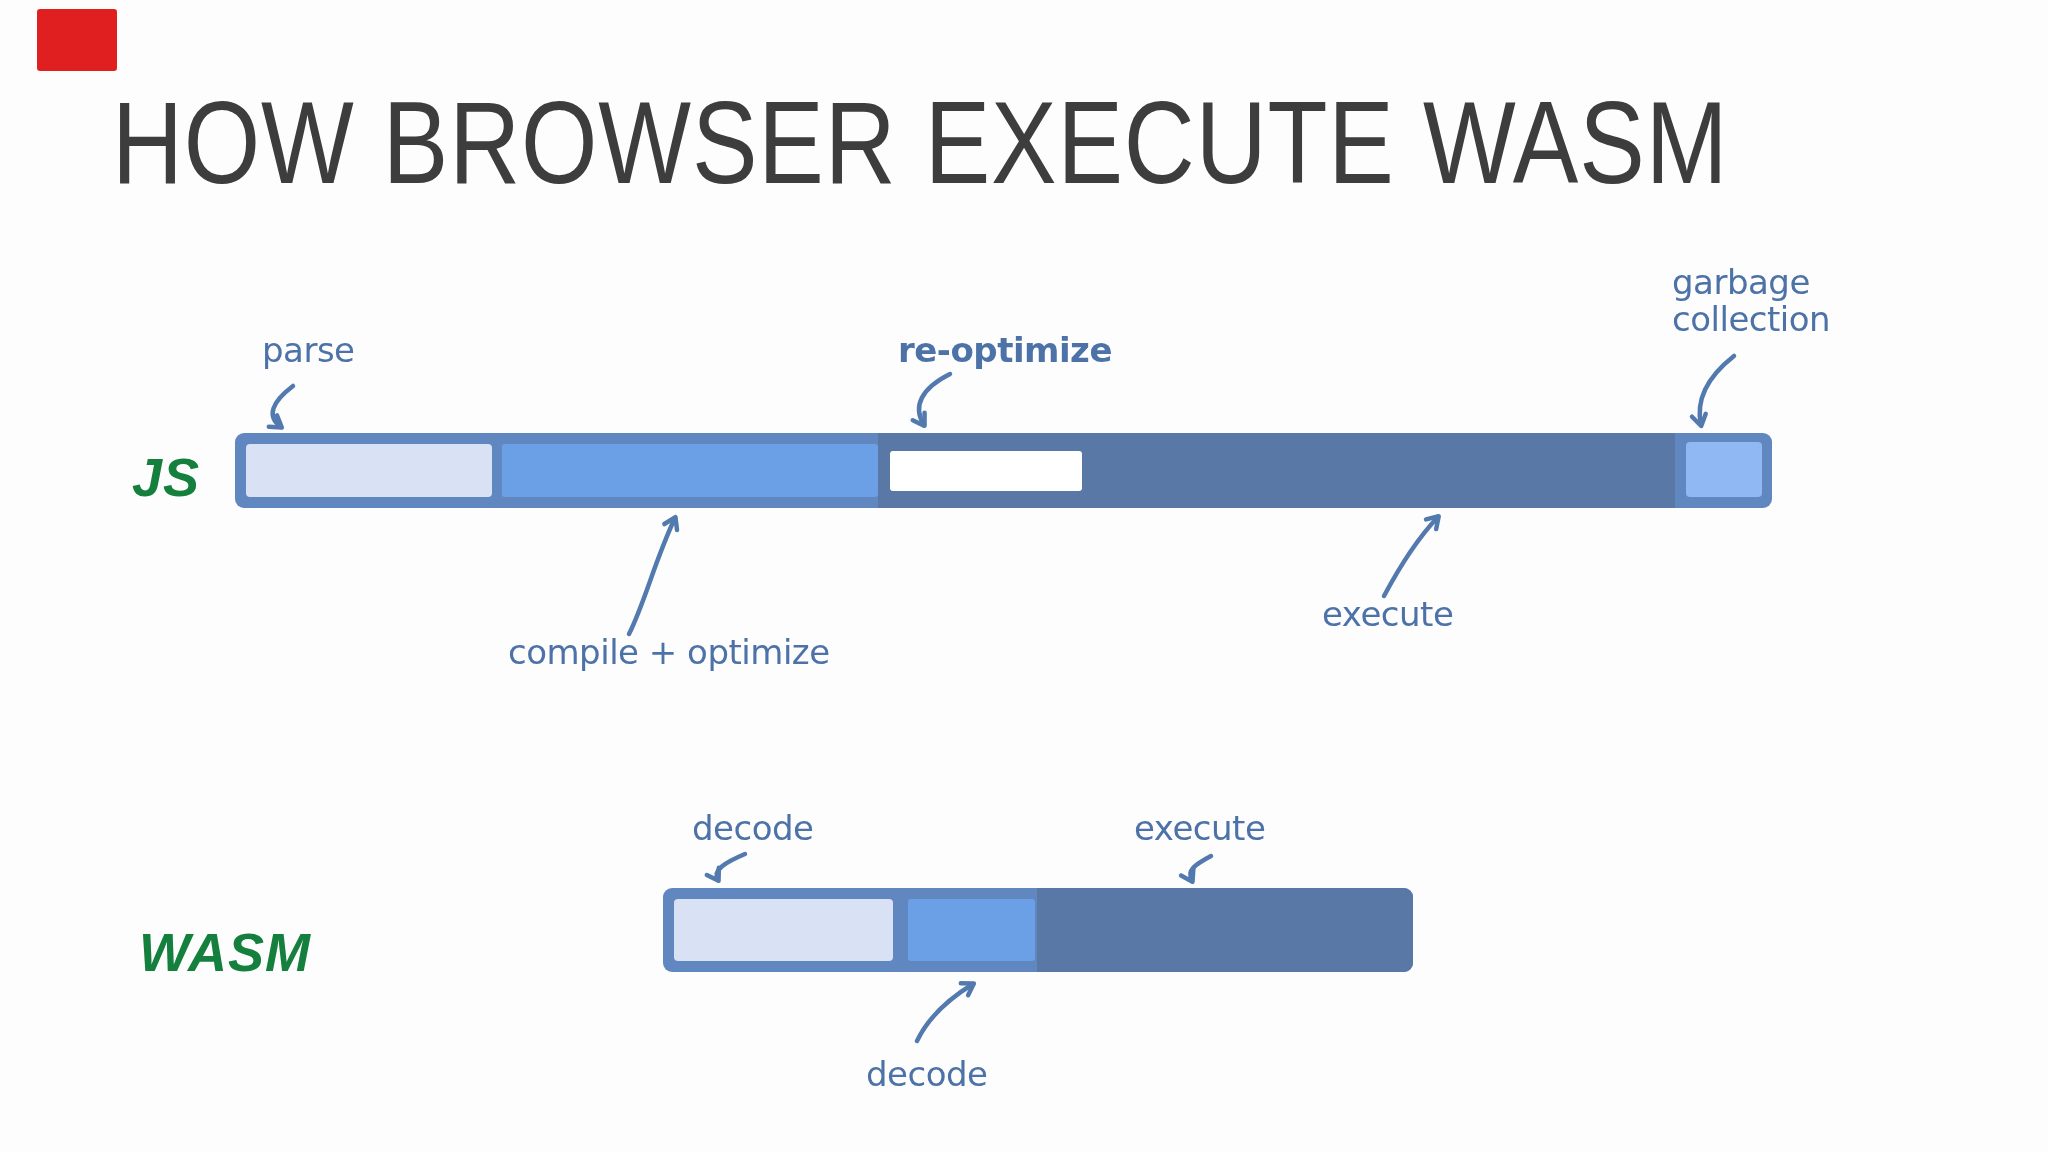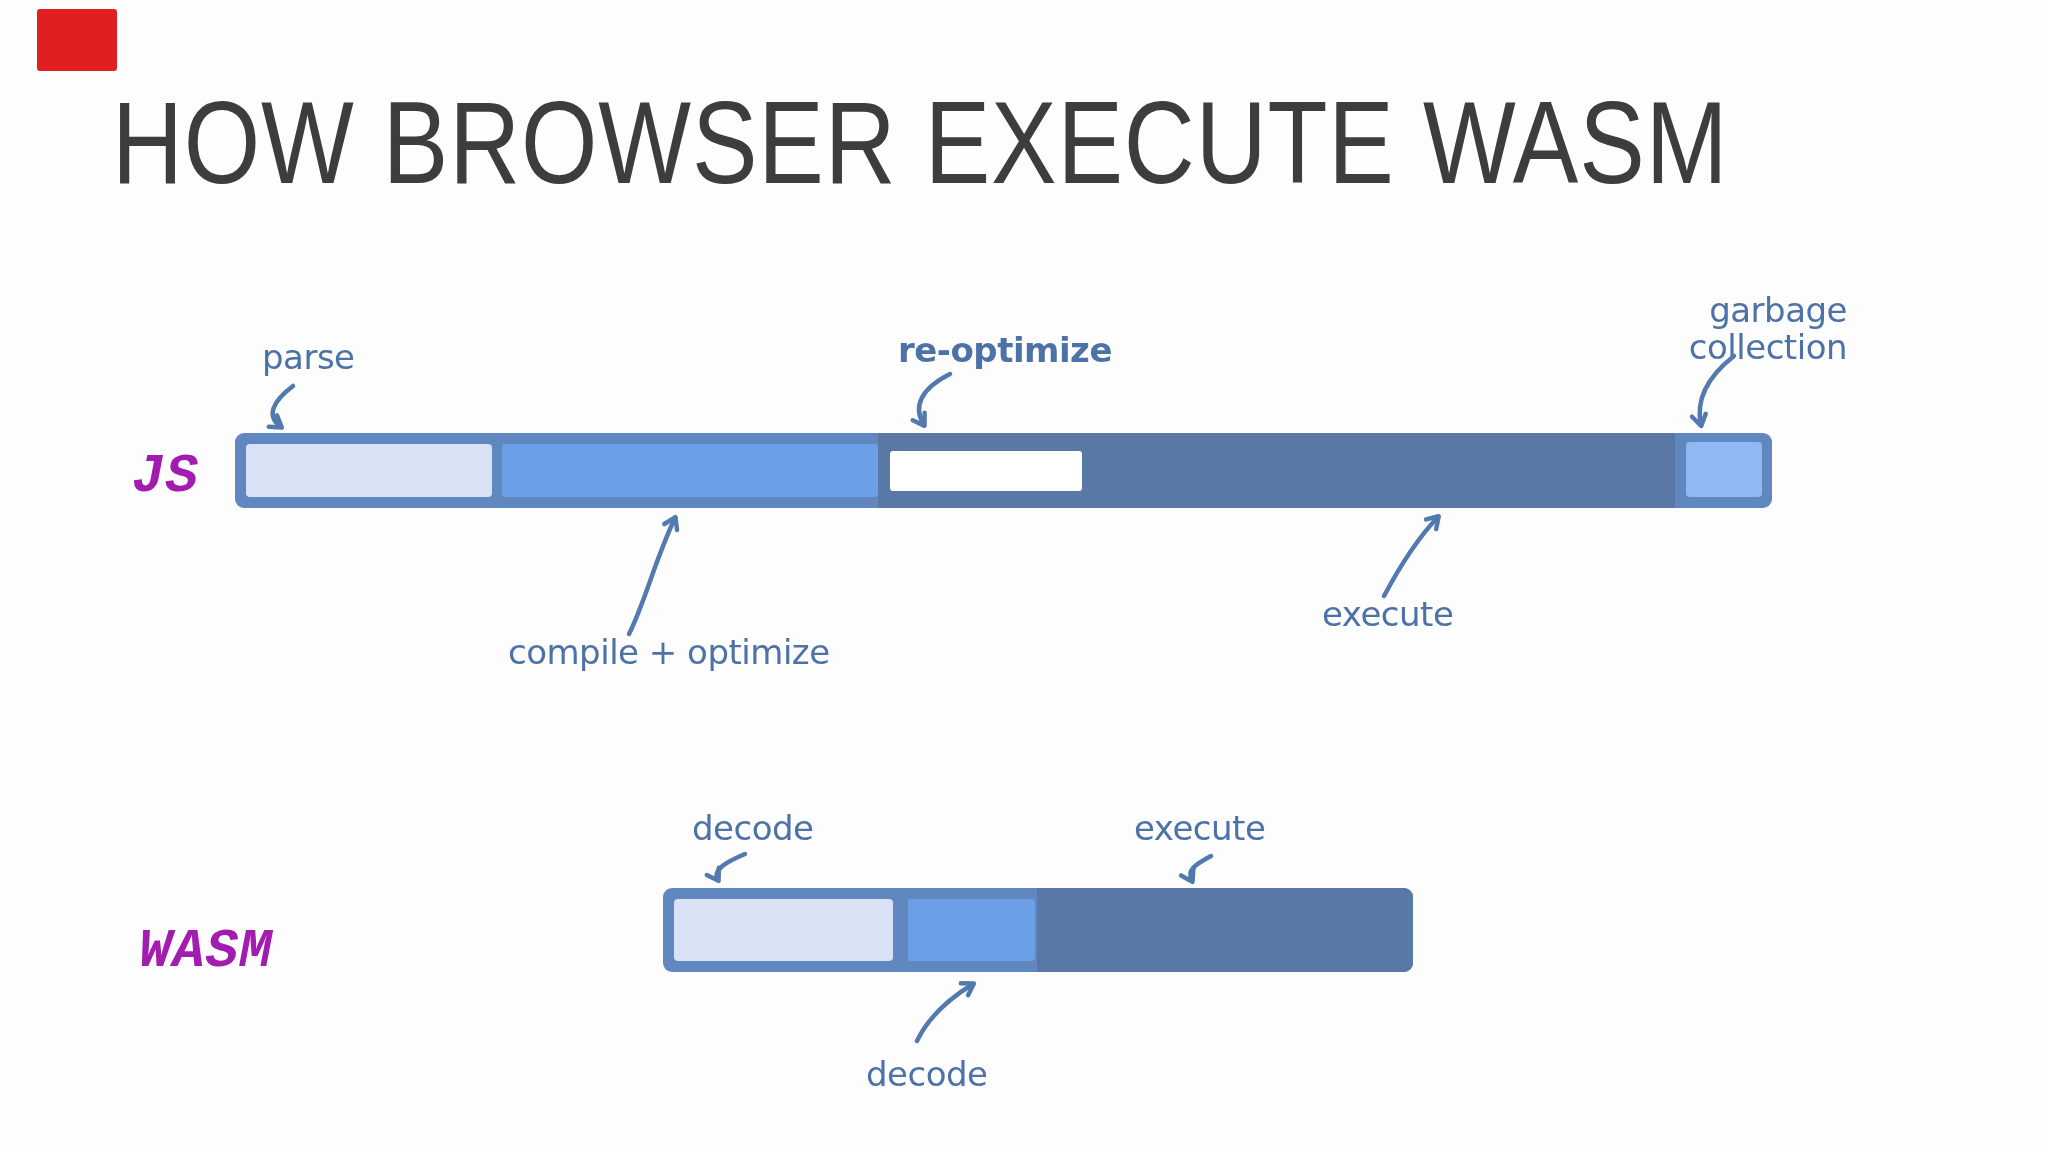--- a/index.html
+++ b/index.html
@@ -27,21 +27,21 @@
   .title{
     position:absolute;left:112px;top:82px;
     font-size:117px;line-height:1.05;font-weight:400;
     color:var(--heading-text);
     transform:scaleX(0.84);transform-origin:left top;
     white-space:nowrap;letter-spacing:1px;
   }
   .row-label{
     position:absolute;
     font-weight:700;font-style:italic;font-size:54px;
-    color:#a21caf;letter-spacing:1px;font-family:Liberation Mono, monospace;
+    color:#15803d;letter-spacing:1px;
   }
   .row-label.js{left:132px;top:446px;}
   .row-label.wasm{left:139px;top:921px;}
   .bar{
     position:absolute;background:var(--bar-border);
     border-radius:9px;
   }
   .bar.js{left:235px;top:433px;width:1537px;height:75px;}
   .bar.wasm{left:663px;top:888px;width:750px;height:84px;}
   .seg{position:absolute;}
@@ -52,23 +52,23 @@
   .seg.gc{left:1451px;top:9px;width:76px;height:55px;background:var(--segment-sky);border-radius:4px;}
   .seg.decode{left:11px;top:11px;width:219px;height:62px;background:var(--segment-light);border-radius:4px;}
   .seg.compile-wasm{left:245px;top:11px;width:127px;height:62px;background:var(--segment-medium);border-radius:3px;}
   .seg.execute-wasm{left:374px;top:0;width:376px;height:84px;background:var(--segment-dark);border-radius:0 9px 9px 0;}
   .ann{
     position:absolute;
     font-family:"DejaVu Sans",sans-serif;
     font-size:34px;line-height:37px;
     color:var(--annotation);letter-spacing:-0.5px;
   }
-  .ann.parse{left:262px;top:339px;}
+  .ann.parse{left:262px;top:332px;}
   .ann.reopt{left:898px;top:332px;font-weight:bold;}
-  .ann.gc{left:1672px;top:292px;width:175px;text-align:right;}
+  .ann.gc{left:1672px;top:264px;width:175px;}
   .ann.compile-opt{left:508px;top:634px;}
   .ann.execute-js{left:1322px;top:596px;}
   .ann.decode{left:692px;top:810px;}
   .ann.execute-wasm{left:1134px;top:810px;}
   .ann.compile-wasm{left:866px;top:1056px;}
   svg.arrows{position:absolute;left:0;top:0;width:2048px;height:1152px;pointer-events:none;}
   svg.arrows path{stroke:#537aae;stroke-width:4.5;fill:none;stroke-linecap:round;}
 </style>
 </head>
 <body>

